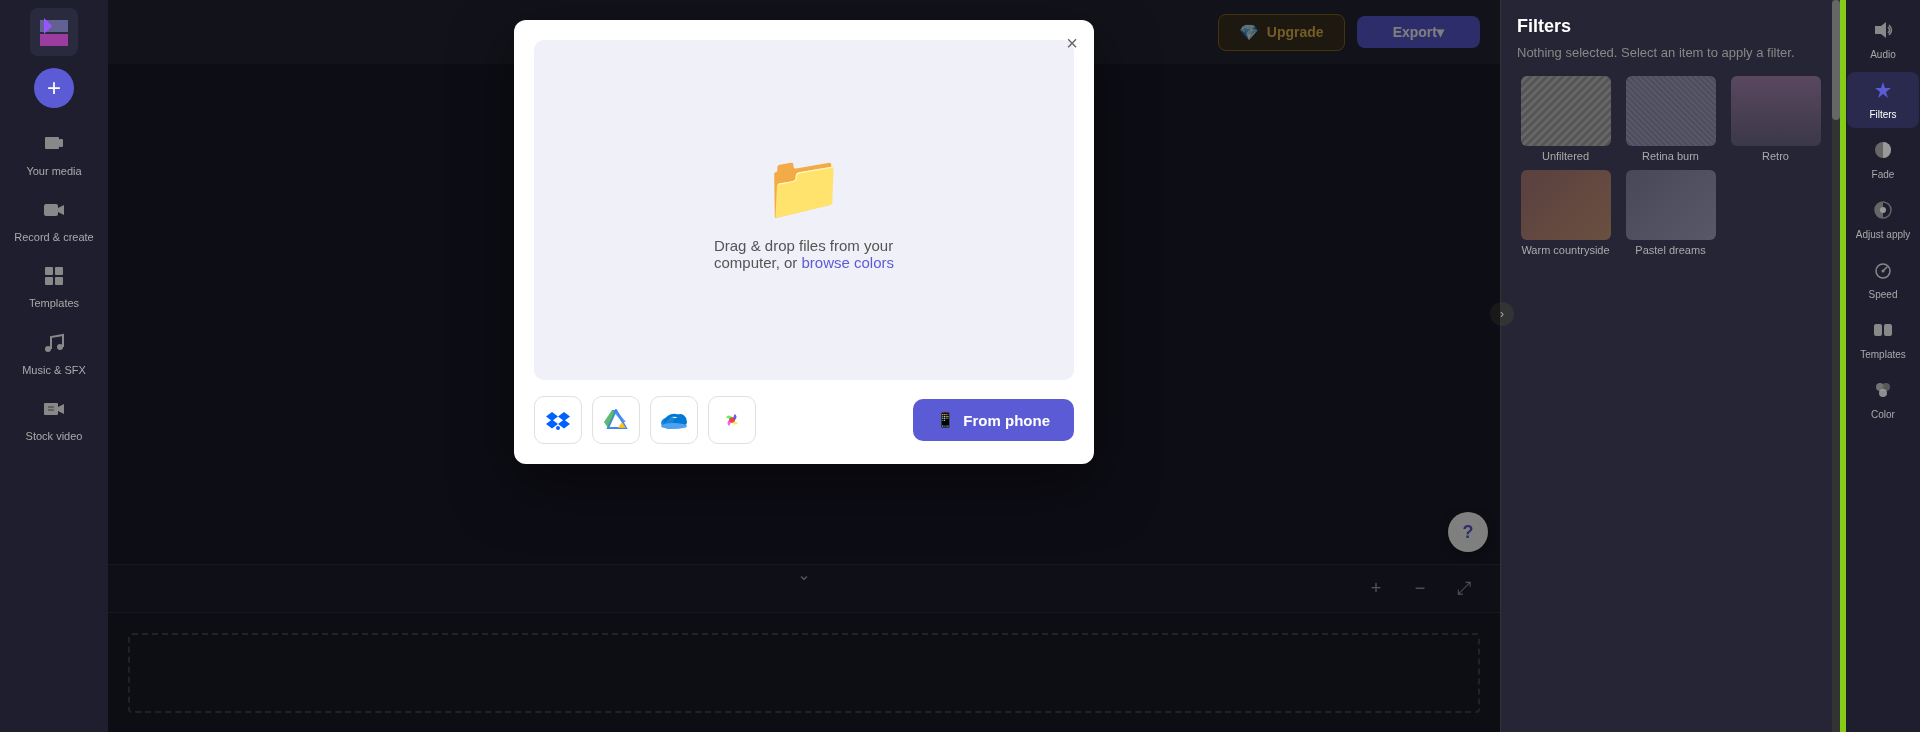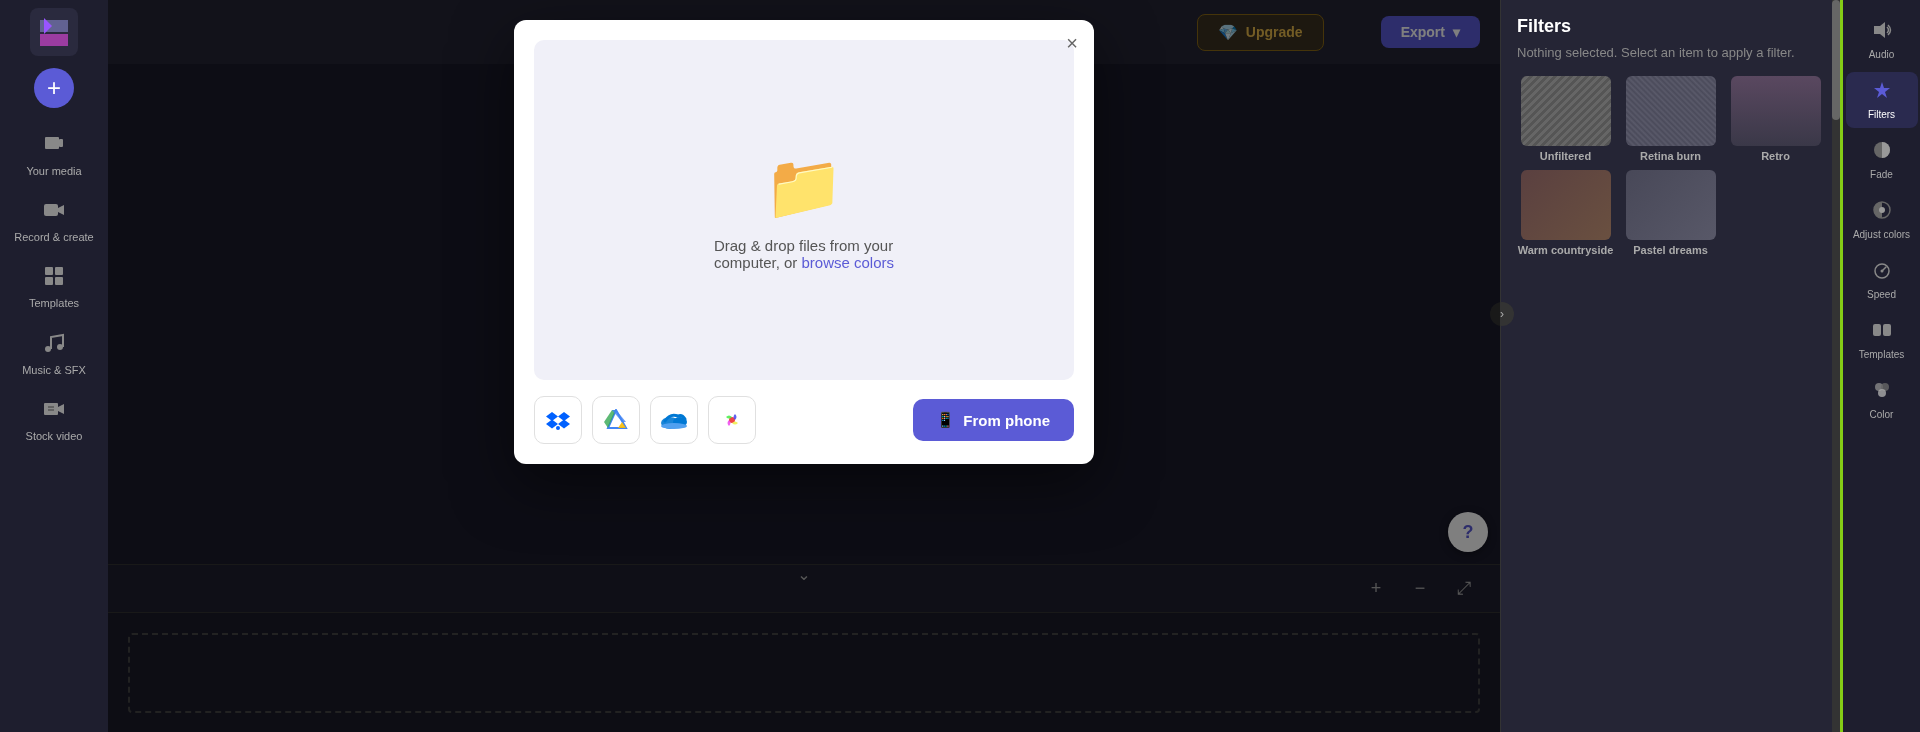--- a/index.html
+++ b/index.html
@@ -91,29 +91,27 @@
       cursor: pointer;
       display: flex;
       align-items: center;
       gap: 8px;
     }
     .upgrade-btn .diamond { font-size: 16px; }
     .export-btn {
       background: #5b5bd6;
       border: none;
       color: white;
-      padding: 8px 20px;
+      padding: 8px 36px;
       border-radius: 8px;
       font-size: 14px;
       font-weight: 600;
       cursor: pointer;
       display: flex;
       align-items: center;
-      gap: 8px;
-      margin-left: 45px;
     }
 
     
     .preview-area {
       flex: 1;
       display: flex;
       align-items: center;
       justify-content: center;
       background: #1a1a2a;
       position: relative;
@@ -345,21 +343,20 @@
       display: grid;
       grid-template-columns: repeat(3, 1fr);
       gap: 8px;
     }
     .filter-item {
       display: flex;
       flex-direction: column;
       align-items: center;
       gap: 4px;
       cursor: pointer;
-      font-weight: bold;
     }
     .filter-thumb {
       width: 90px;
       height: 70px;
       border-radius: 6px;
       background: #3a3a4a;
     }
     .filter-thumb.unfiltered { background: #4a4a5a; }
     .filter-thumb.retina-burn {
       background: linear-gradient(135deg, #555 0%, #777 50%, #555 100%);
@@ -378,21 +375,21 @@
     
     .far-right {
       width: 80px;
       background: #1e1e2e;
       display: flex;
       flex-direction: column;
       align-items: center;
       padding: 12px 0;
       gap: 4px;
       flex-shrink: 0;
-      border-left: 3px solid #84cc16;
+      border-left: 6px solid #84cc16;
     }
     .right-tool-item {
       width: 72px;
       display: flex;
       flex-direction: column;
       align-items: center;
       padding: 8px 4px;
       border-radius: 8px;
       cursor: pointer;
       gap: 4px;
@@ -671,21 +668,21 @@
   </div>
 
   <div class="right-tool-item">
     <span class="icon">
       <svg width="20" height="20" viewBox="0 0 20 20">
         <circle cx="10" cy="10" r="8" fill="none" stroke="#666" stroke-width="1.5"></circle>
         <path d="M10 2 A8 8 0 0 0 10 18 Z" fill="#666"></path>
         <circle cx="10" cy="10" r="3" fill="#999"></circle>
       </svg>
     </span>
-    <span class="label">Adjust colors</span>
+    <span class="label">Adjust apply</span>
   </div>
 
   <div class="right-tool-item">
     <span class="icon">
       <svg width="20" height="20" viewBox="0 0 20 20" fill="none">
         <circle cx="10" cy="11" r="7" stroke="#888" stroke-width="1.5"></circle>
         <path d="M10 11 L14 7" stroke="#888" stroke-width="1.5" stroke-linecap="round"></path>
         <circle cx="10" cy="11" r="1.5" fill="#888"></circle>
       </svg>
     </span>

